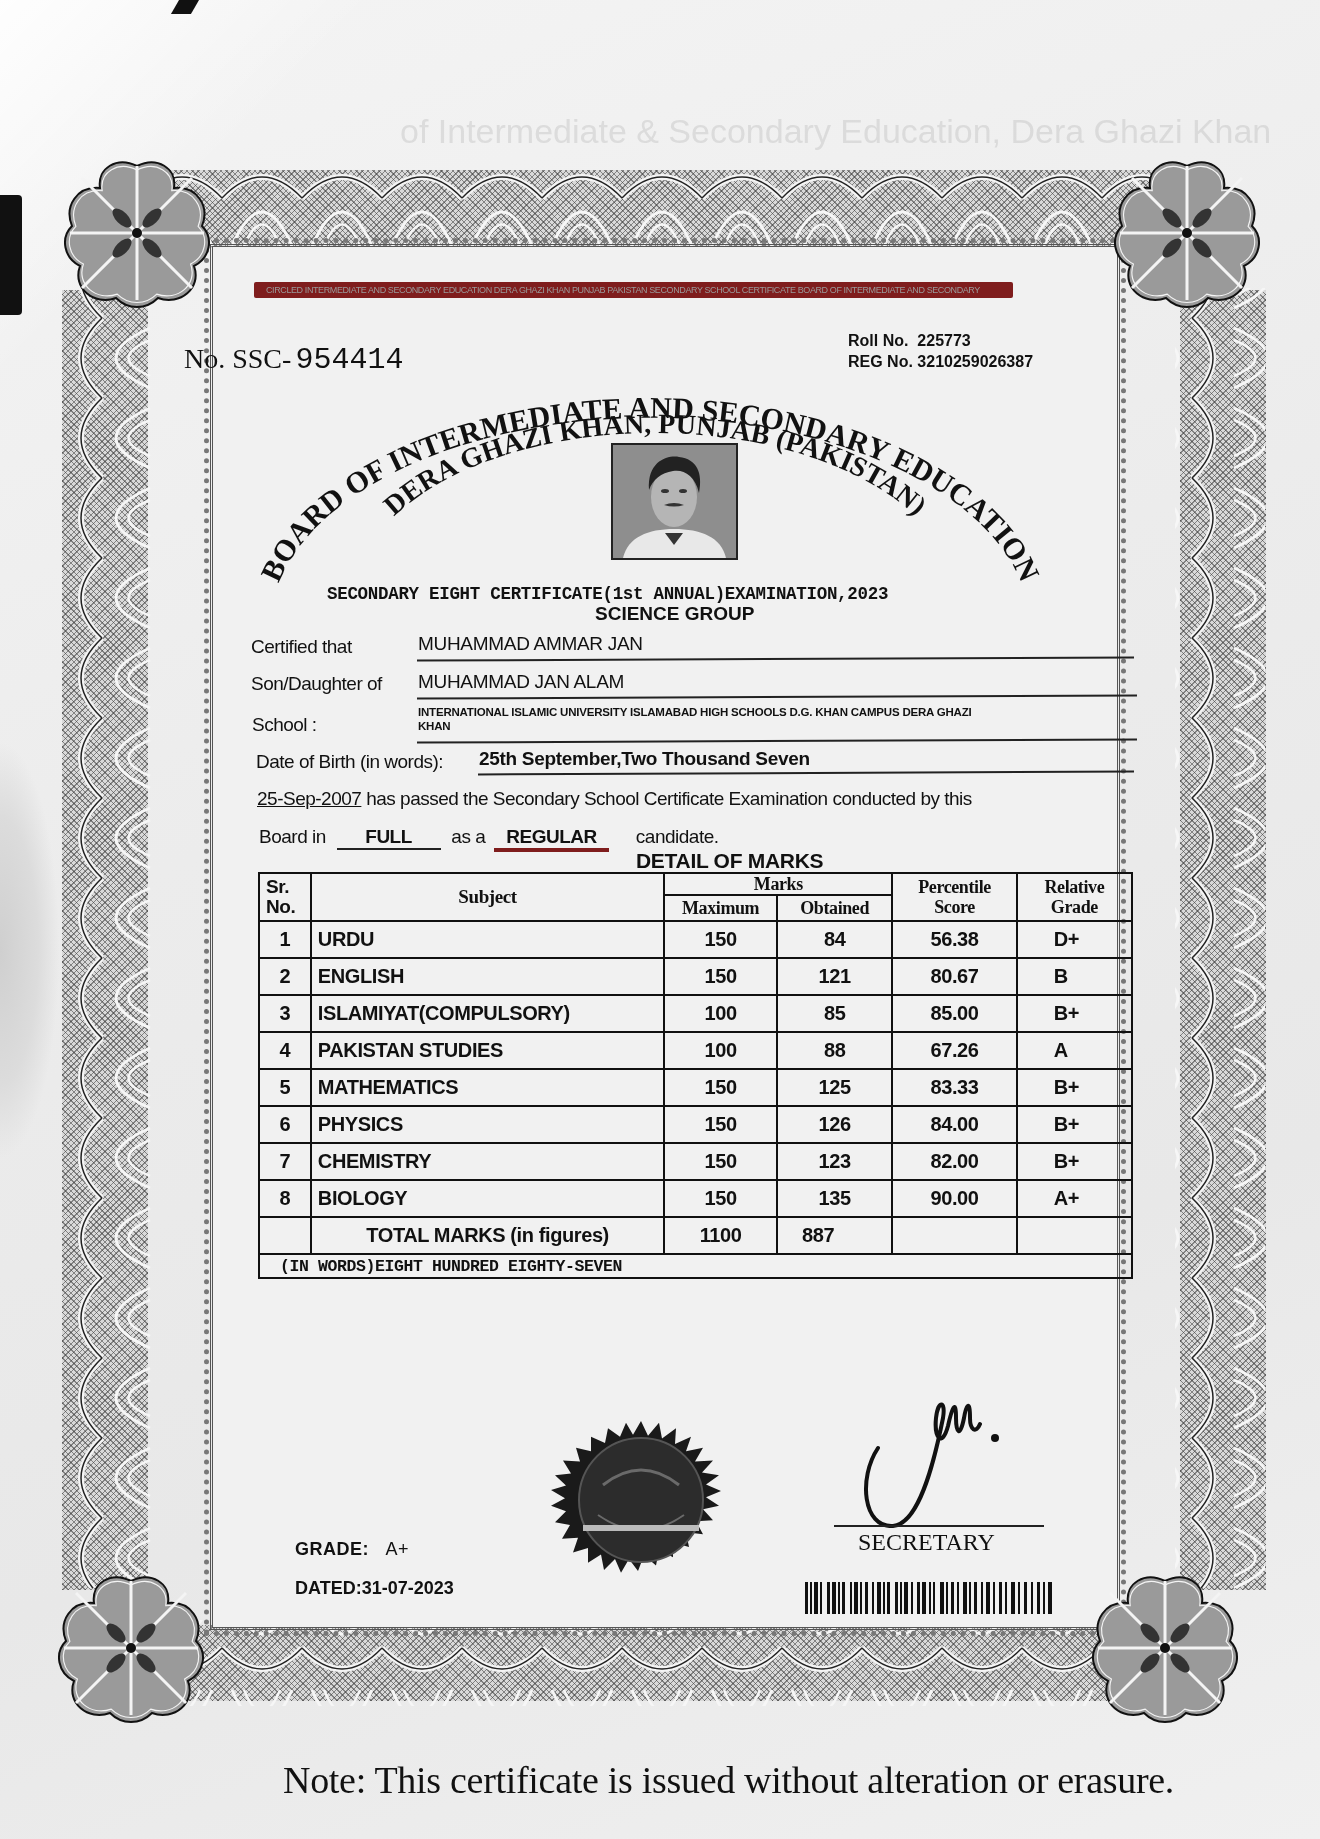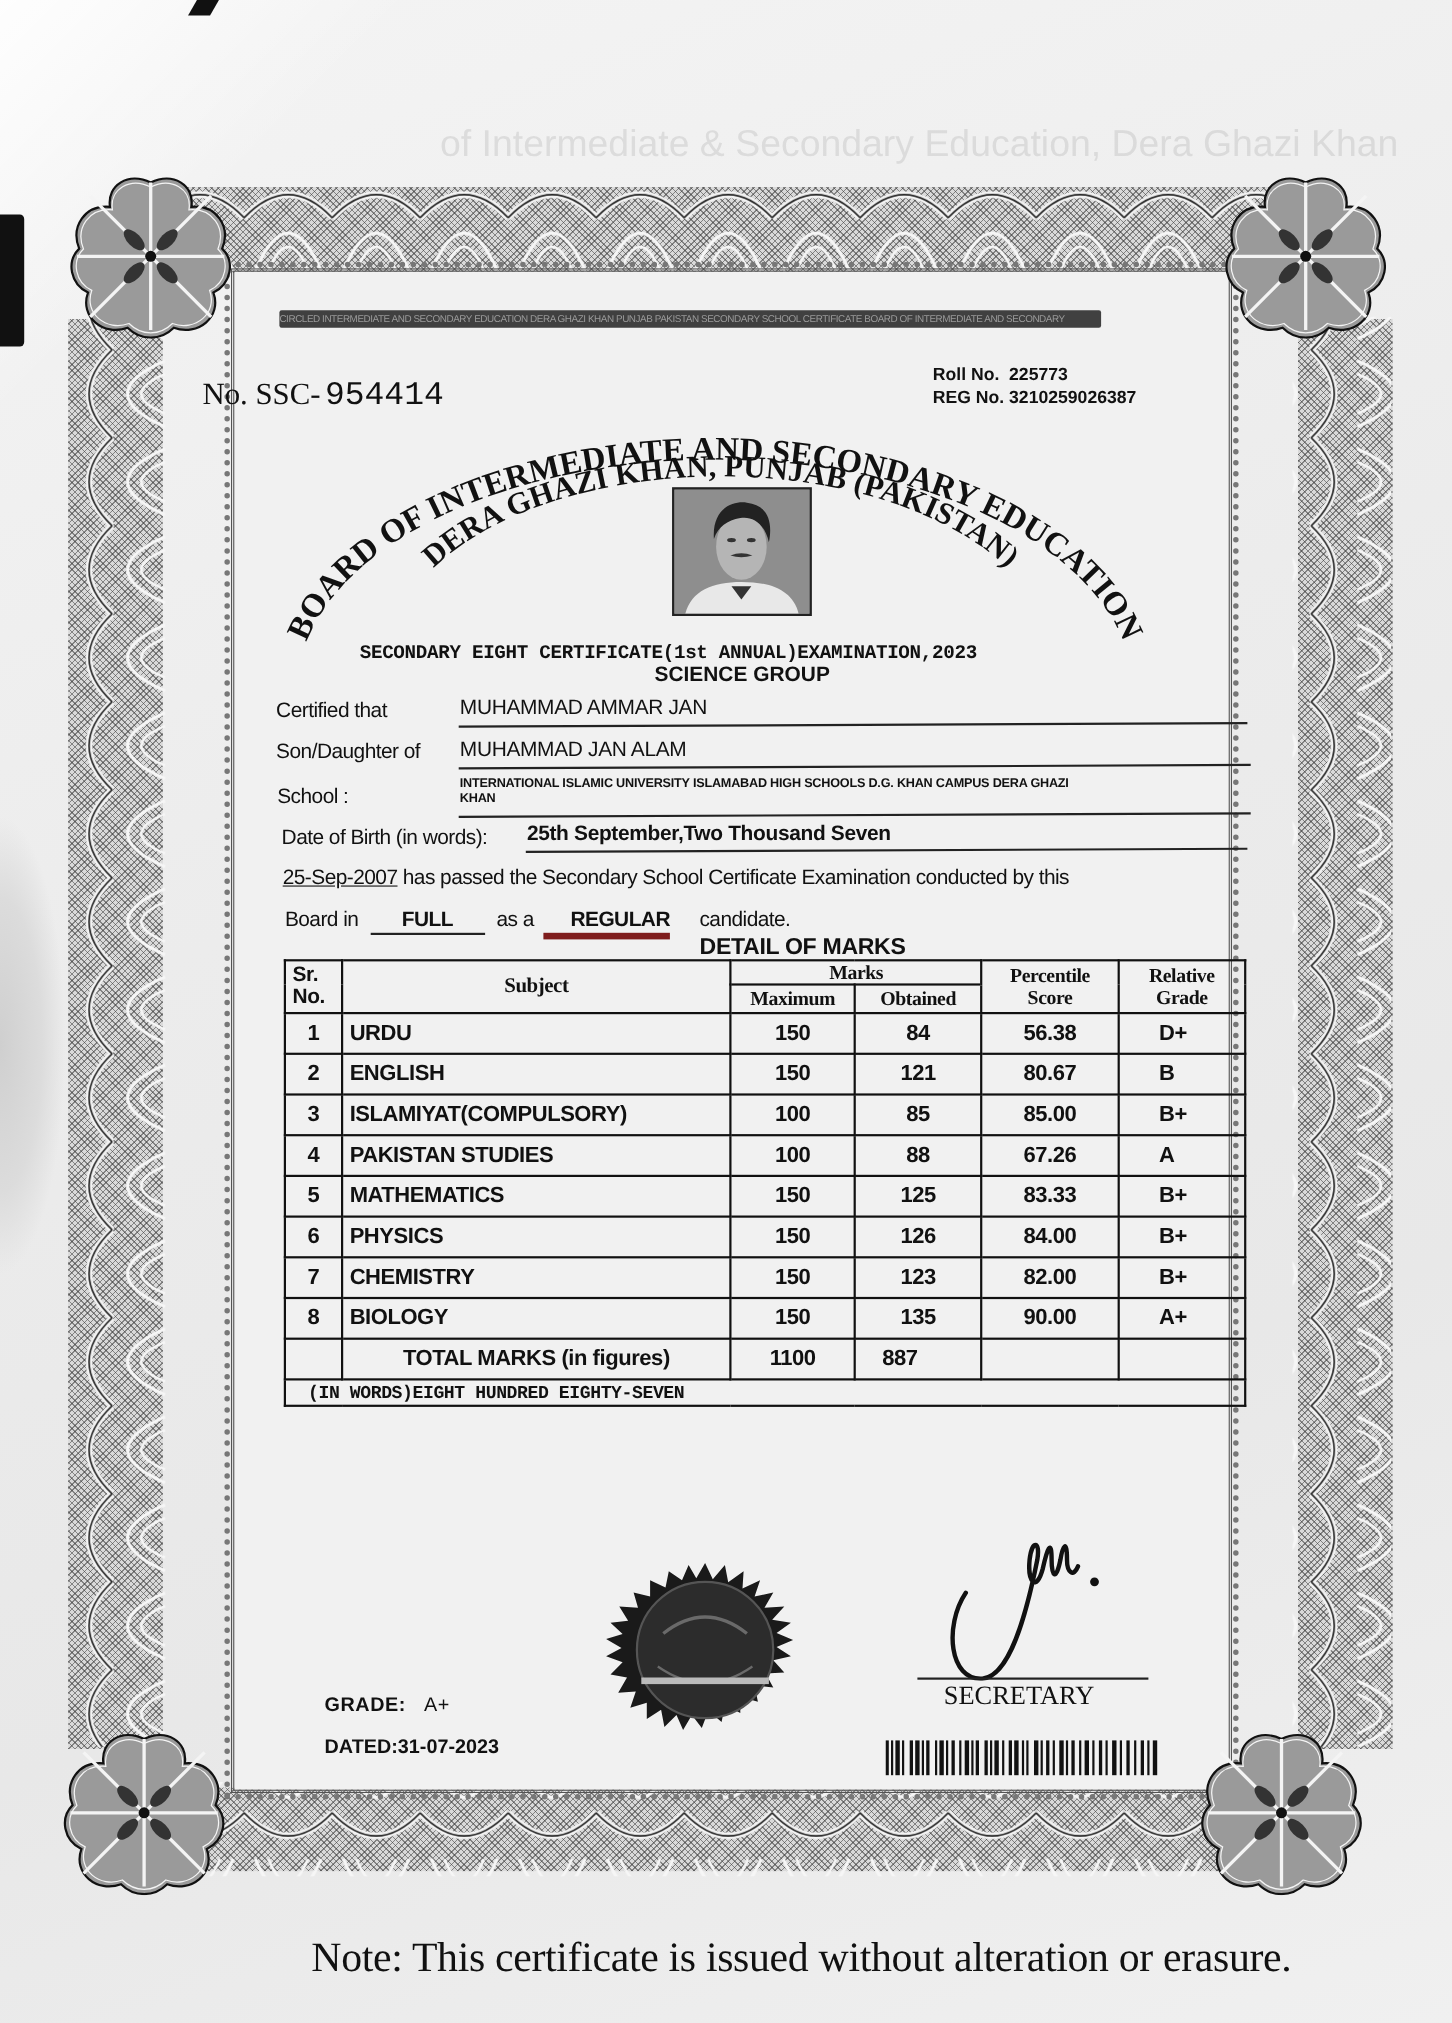--- a/index.html
+++ b/index.html
@@ -55,23 +55,23 @@
   }
   .content-bg {
     position:absolute; left:213px; top:247px; width:904px; height:1380px; background:#f1f1f1;
   }
   .corner {
     position:absolute; width:150px; height:150px;
   }
   
   .strip {
     position:absolute; left:254px; top:282px; width:747px; height:16px;
-    background:#404040; border-radius:2px;
+    background:#7f1d1d; border-radius:2px;
     color:#9a9a9a; font-size:9px; line-height:16px; overflow:hidden; white-space:nowrap;
-    font-family:"Liberation Sans Narrow","Liberation Sans", sans-serif; letter-spacing:-0.4px;
+    font-family:"Liberation Sans Narrow","Liberation Sans", sans-serif; letter-spacing:-0.4px;padding-left:12px;
   }
   .abs { position:absolute; white-space:nowrap; }
   .serial-label { left:184px; top:343px; font-family:"Liberation Serif", serif; font-size:28px; }
   .serial-value { font-family:"Liberation Mono", monospace; font-size:30px; margin-left:4px; }
   .roll { left:848px; top:330px; font-size:16px; font-weight:bold; line-height:21px; }
   .roll span.v { font-weight:bold; }
   .photo {
     position:absolute; left:611px; top:443px; width:127px; height:117px;
     border:2px solid #222; background:#8c8c8c; overflow:hidden; box-sizing:border-box;
   }
@@ -250,21 +250,21 @@
 
 <div class="abs field-label" style="left:257px; top:788px;">
   <span class="underline">25-Sep-2007</span>
   <span>has passed the Secondary School Certificate Examination conducted by this</span>
 </div>
 
 <div class="abs field-label" style="left:259px; top:826px;">
   <span>Board in</span>
   <span style="display:inline-block; width:104px; text-align:center; border-bottom:2px solid #222; margin:0 6px;" class="bold">FULL</span>
   <span>as a</span>
-  <span style="display:inline-block; width:115px; text-align:right; border-bottom:6px solid #7f1d1d; margin:0 4px;" class="bold">REGULAR</span>
+  <span style="display:inline-block; width:115px; text-align:center; border-bottom:4px solid #7f1d1d; margin:0 4px;" class="bold">REGULAR</span>
   <span style="margin-left:18px;">candidate.</span>
 </div>
 
 <div class="abs detail-title">DETAIL OF MARKS</div>
 
 <table class="marks">
   <colgroup>
     <col style="width:50px">
       <col style="width:355px">
       <col style="width:113px">

